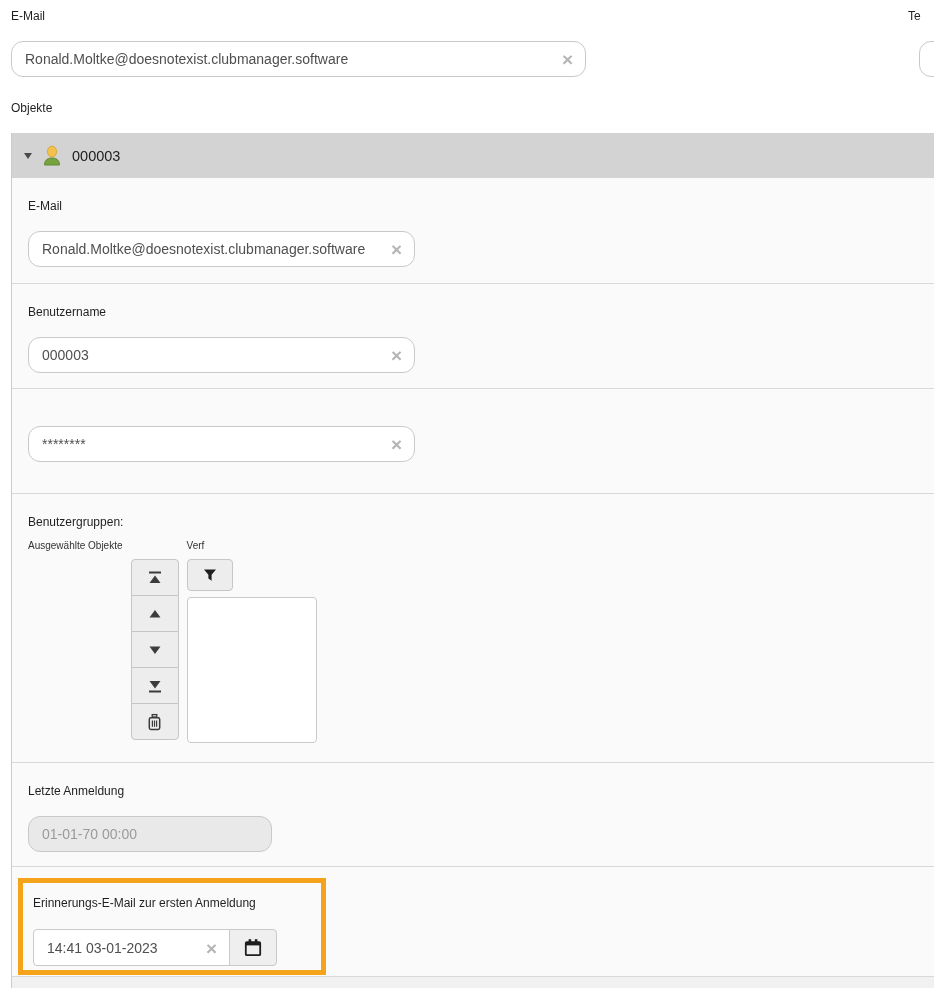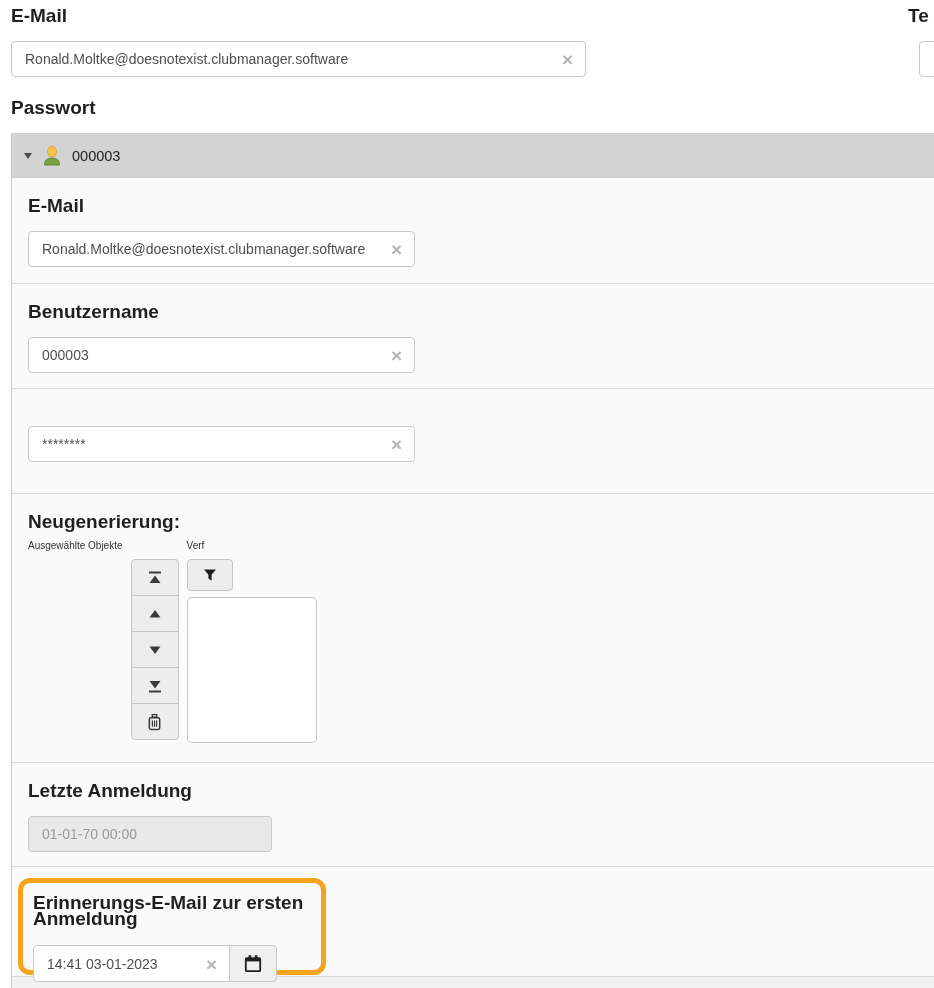--- a/index.html
+++ b/index.html
@@ -2,28 +2,28 @@
 <html><head>
 <meta charset="utf-8">
 <style>
   html,body{margin:0;padding:0;}
   body{
     width:934px;height:988px;overflow:hidden;position:relative;
     background:#ffffff;
     font-family:"Liberation Sans", sans-serif;
     color:#222;
   }
-  .lbl{font-size:19px;font-weight:bold;color:#1f1f1f;line-height:16px;}
+  .lbl{font-size:12px;font-weight:normal;color:#1f1f1f;line-height:16px;}
   .sublbl{font-size:10px;font-weight:normal;color:#333;line-height:16px;}
 
   
   .input-wrap{position:relative;display:block;}
   .ti{
     box-sizing:border-box;width:100%;height:36px;
-    border:1px solid #c9c9c9;border-radius:4px;background:#fff;
+    border:1px solid #c9c9c9;border-radius:12px;background:#fff;
     font-family:"Liberation Sans", sans-serif;
     font-size:14px;color:#4f4f4f;padding:0 30px 0 13px;outline:none;
   }
   .ti:disabled{background:#e9e9e9;color:#9a9a9a;}
   .clear-x{
     position:absolute;right:13px;top:50%;transform:translateY(-50%);
     color:#b5b5b5;font-size:19px;font-weight:bold;line-height:1;cursor:pointer;
     user-select:none;
   }
 
@@ -86,21 +86,21 @@
   .avail-col{margin-left:8px;width:130px;}
   .filter-btn{
     box-sizing:border-box;width:46px;height:32px;background:#ededed;
     border:1px solid #c6c6c6;border-radius:4px;margin-top:5px;
     display:flex;align-items:center;justify-content:center;cursor:pointer;padding:0;
   }
 
   
   .highlight-box{
     box-sizing:border-box;width:308px;height:97px;margin:11px 0 0 6px;
-    border:5px solid #f5a31b;border-radius:12px;padding:12px 0 0 5px;
+    border:5px solid #f5a31b;border-radius:0;padding:12px 0 0 5px;
   }
   .highlight-box .lbl{margin-left:5px;}
   .date-group{display:flex;margin:18px 0 0 5px;}
   .date-group .input-wrap{width:197px;margin:0;}
   .date-group .ti{border-radius:4px 0 0 4px;}
   .cal-btn{
     box-sizing:border-box;width:48px;height:37px;margin-left:-1px;background:#efefef;
     border:1px solid #c9c9c9;border-radius:0 4px 4px 0;
     display:flex;align-items:center;justify-content:center;cursor:pointer;padding:0;
   }
@@ -112,21 +112,21 @@
 <div id="top-email-wrap" class="input-wrap">
   <input class="ti" type="text" value="Ronald.Moltke@doesnotexist.clubmanager.software" style="">
   <span class="clear-x">×</span>
 </div>
 
 <div id="top-right-label" class="lbl">Te</div>
 <div id="top-right-wrap" class="input-wrap">
   <input class="ti" type="text" value="" style="">
 </div>
 
-<div id="benutzer-label" class="lbl">Passwort</div>
+<div id="benutzer-label" class="lbl">Objekte</div>
 
 <div id="user-panel">
 
   <div class="panel-header">
     <span class="caret-down"></span>
     <svg width="22" height="22" viewBox="0 0 22 22">
       <ellipse cx="11" cy="6.6" rx="4.6" ry="5.4" fill="#f2c14e" stroke="#d9a733" stroke-width="1"></ellipse>
       <path d="M3.5 20 Q3.5 13 11 13 Q18.5 13 18.5 20 Z" fill="#76a33e" stroke="#65893a" stroke-width="1"></path>
     </svg>
     <span class="title">000003</span>
@@ -149,21 +149,21 @@
   </div>
 
   <div class="sec" id="sec-password">
     <div class="input-wrap w387">
       <input class="ti" type="text" value="********" style="">
       <span class="clear-x">×</span>
     </div>
   </div>
 
   <div class="sec" id="sec-groups">
-    <div class="lbl">Neugenerierung:</div>
+    <div class="lbl">Benutzergruppen:</div>
     <div class="groups-row">
 
       <div>
         <div class="sublbl">Ausgewählte Objekte</div>
       </div>
 
       <div class="btn-col">
         <button class="sq-btn">
           <svg width="16" height="16" viewBox="0 0 16 16">
             <rect x="2" y="1.5" width="12" height="2" fill="#3c3c3c"></rect>

